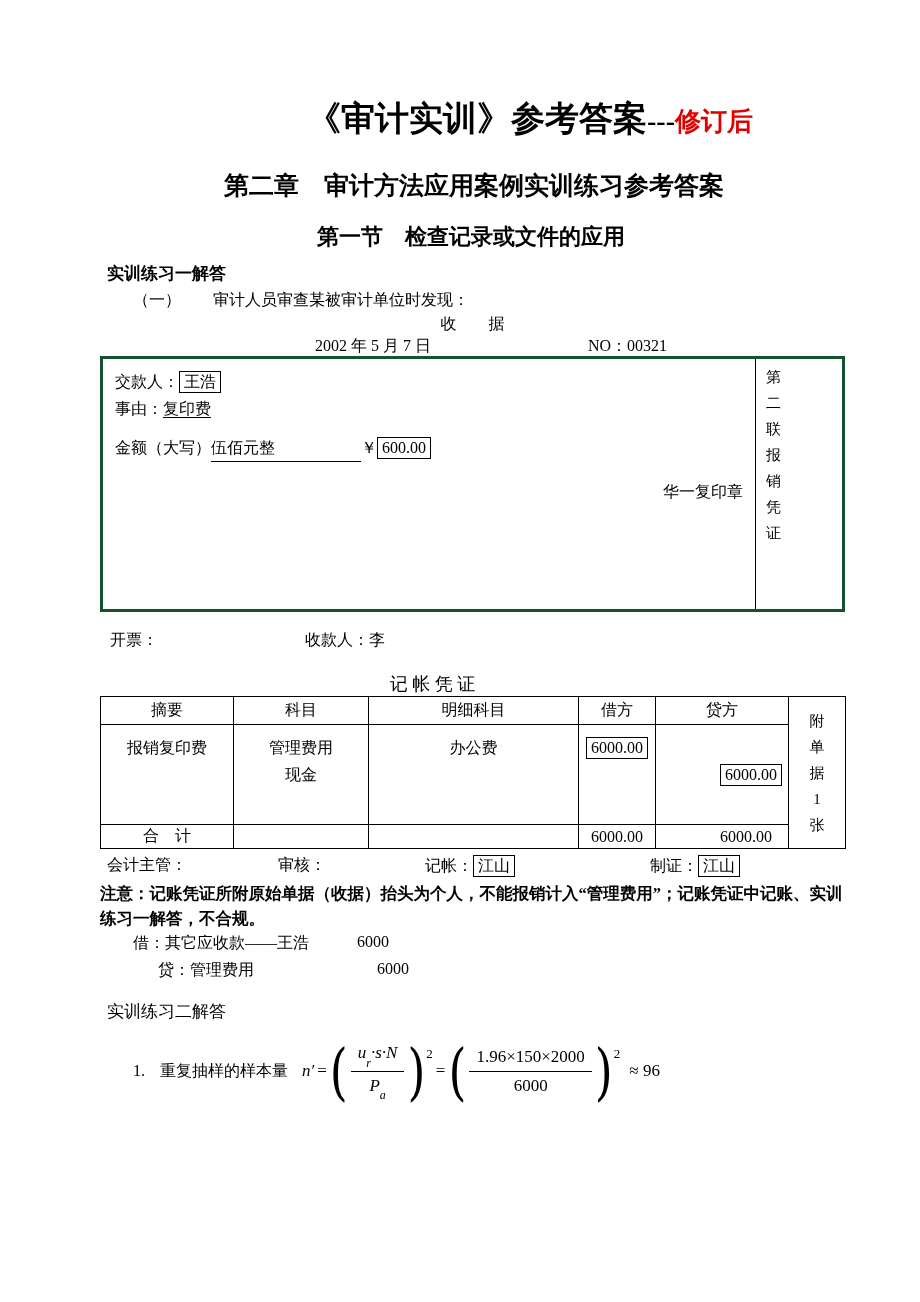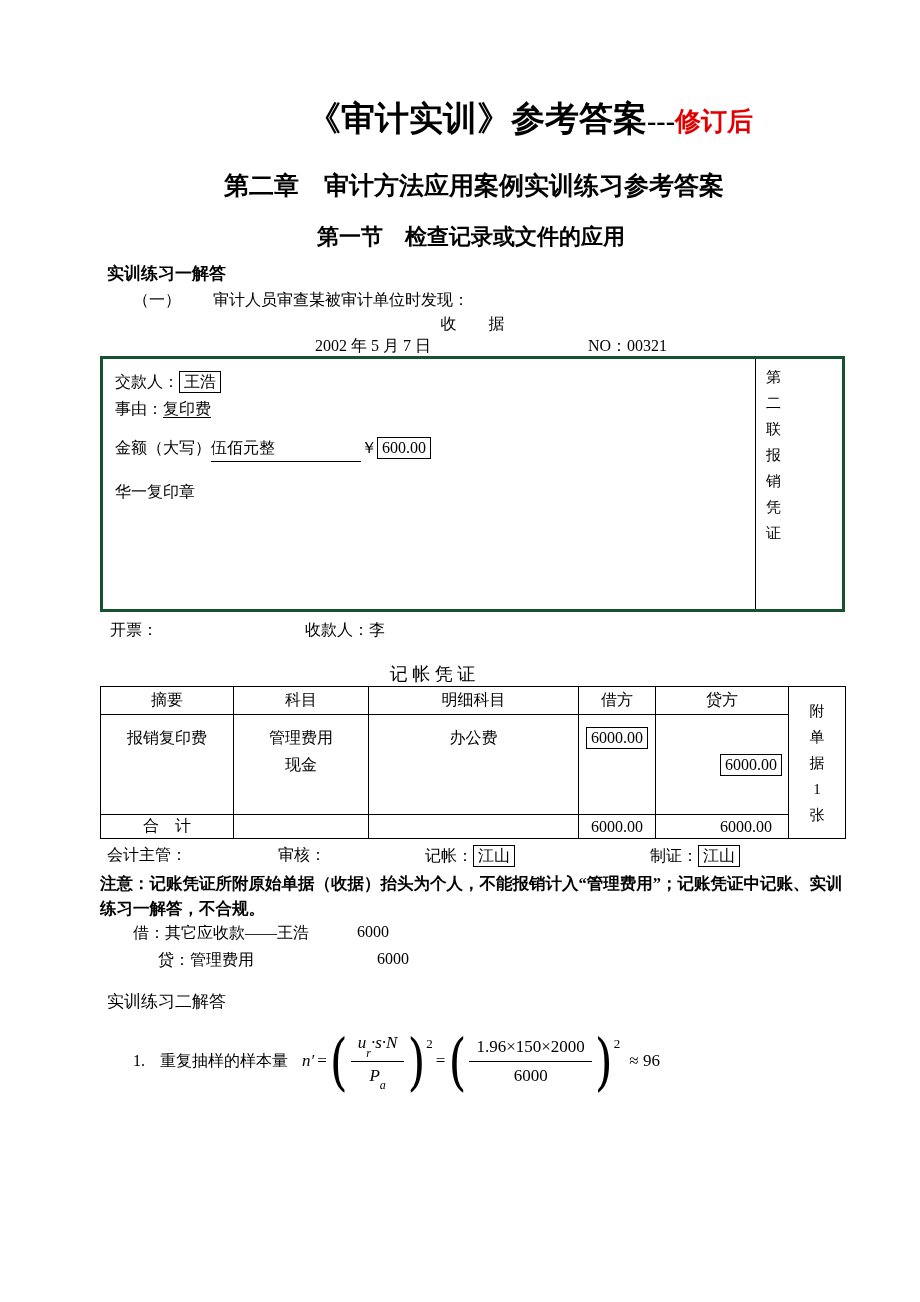--- a/index.html
+++ b/index.html
@@ -27,27 +27,27 @@
   .dateline { margin-top:2px; position:relative; height:20px; font-size:16px; }
   .dateline .dl-date { position:absolute; left:215px; }
   .dateline .dl-no { position:absolute; left:488px; }
   .v-dateline .dl-date { left:270px; }
   .v-dateline .dl-no { left:480px; }
 
   .receipt-box { margin-top:0; height:256px; border:3px solid #14532d; display:flex; }
   .receipt-main { flex:1; padding:9px 12px; font-size:16px; }
   .r-line { line-height:27px; }
   .r-amount { margin-top:12px; }
-  .r-stamp { margin-top:16px; }
+  .r-stamp { margin-top:16px;text-align:right; }
   .boxed { display:inline-block; border:1px solid #000; padding:0 4px; line-height:20px; }
   .ul { border-bottom:1px solid #000; }
   .ul-wide { display:inline-block; width:150px; border-bottom:1px solid #000; }
   .receipt-side { width:87px; border-left:1px solid #000; padding:5px 0 0 10px; font-size:15px; }
   .receipt-side div { line-height:26px; }
-  .receipt-footer { margin-top:8px; position:relative; height:21px; font-size:16px; }
+  .receipt-footer { margin-top:18px; position:relative; height:21px; font-size:16px; }
   .receipt-footer .rf-issuer { position:absolute; left:10px; }
   .receipt-footer .rf-payee { position:absolute; left:205px; }
 
   
   .voucher-title { margin-top:22px; text-align:center; font-size:18px; line-height:22px; transform:translateX(-40px); }
   table.vtable { margin-top:1px; border-collapse:collapse; width:745px; table-layout:fixed; font-size:16px; }
   table.vtable, table.vtable td, table.vtable th { border:1px solid #000; }
   table.vtable { border-width:1.5px; }
   table.vtable th { font-weight:normal; height:28px; text-align:center; }
   td.v-cell { vertical-align:top; text-align:center; padding-top:9px; height:100px; line-height:27px; }

